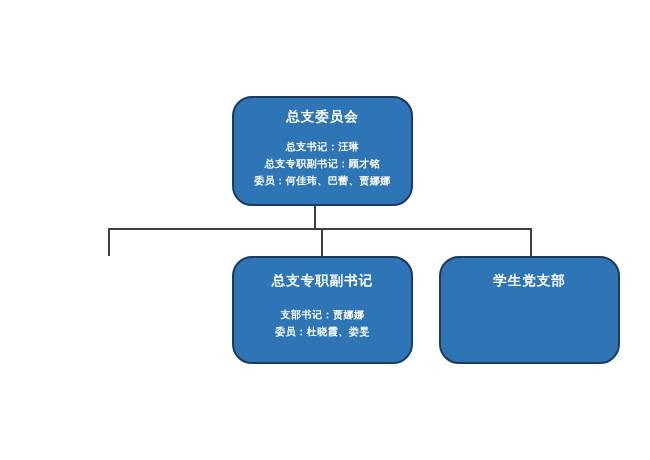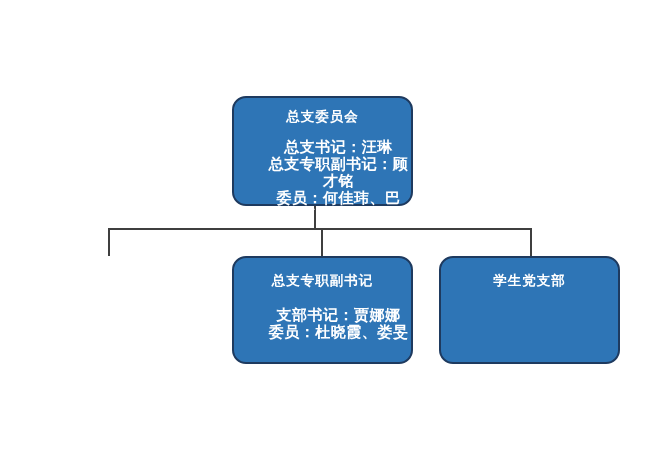--- a/index.html
+++ b/index.html
@@ -18,40 +18,39 @@
   .connector {
     position: absolute;
     background: var(--connector, #3f3f3f);
   }
   .node {
     position: absolute;
     box-sizing: border-box;
     width: 181px;
     background: var(--node-fill, #2e75b6);
     border: 2px solid var(--node-border, #1e3a5f);
-    border-radius: 14px;
+    border-radius: 20px;
     color: var(--node-text, #ffffff);
     text-align: center;
     font-weight: bold;
   }
   .node-root   { left: 232px; top: 96px;  height: 110px; padding-top: 10px; }
   .node-branch { top: 256px; height: 108px; padding-top: 14px; }
   .node-b1 { left: 22px;  }
   .node-b2 { left: 232px; }
   .node-b3 { left: 439px; }
   .node-title {
     font-size: 13.5px;
     line-height: 18px;
     letter-spacing: 1px;
   }
   .node-body {
-    font-size: 15px;
+    font-size: 10px;
     line-height: 17px;
     letter-spacing: 0.5px;
-    margin-left: 32px;
   }
   .node-root .node-body   { margin-top: 12px; }
   .node-branch .node-body { margin-top: 16px; }
   
   .stub-root  { left: 314px; top: 205px; width: 2px;  height: 24px; }
   .h-rail     { left: 108px; top: 228px; width: 424px; height: 2px; }
   .drop-left  { left: 108px; top: 229px; width: 2px;  height: 27px; }
   .drop-mid   { left: 321px; top: 229px; width: 2px;  height: 27px; }
   .drop-right { left: 530px; top: 229px; width: 2px;  height: 27px; }
 </style>

